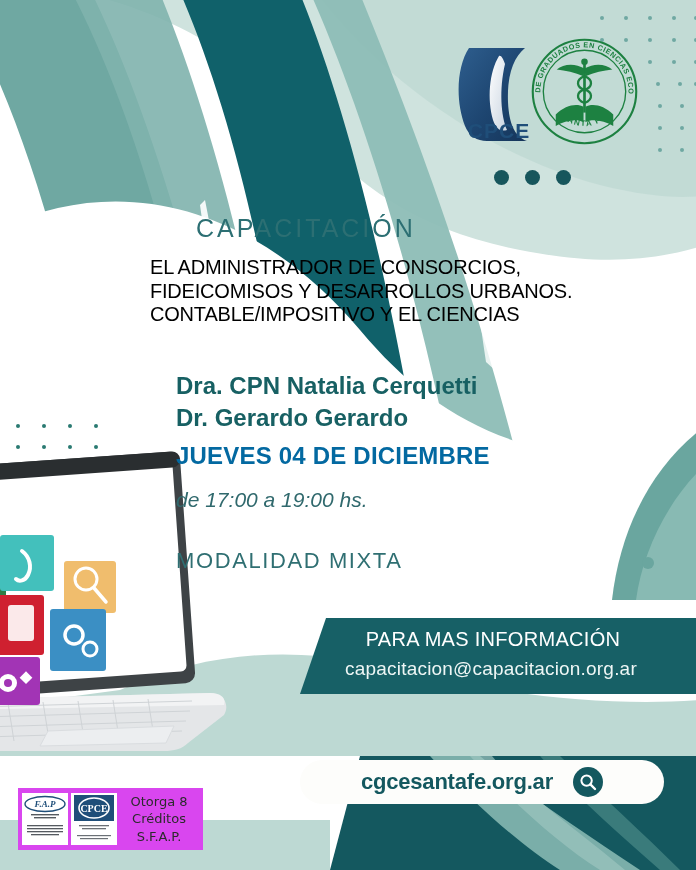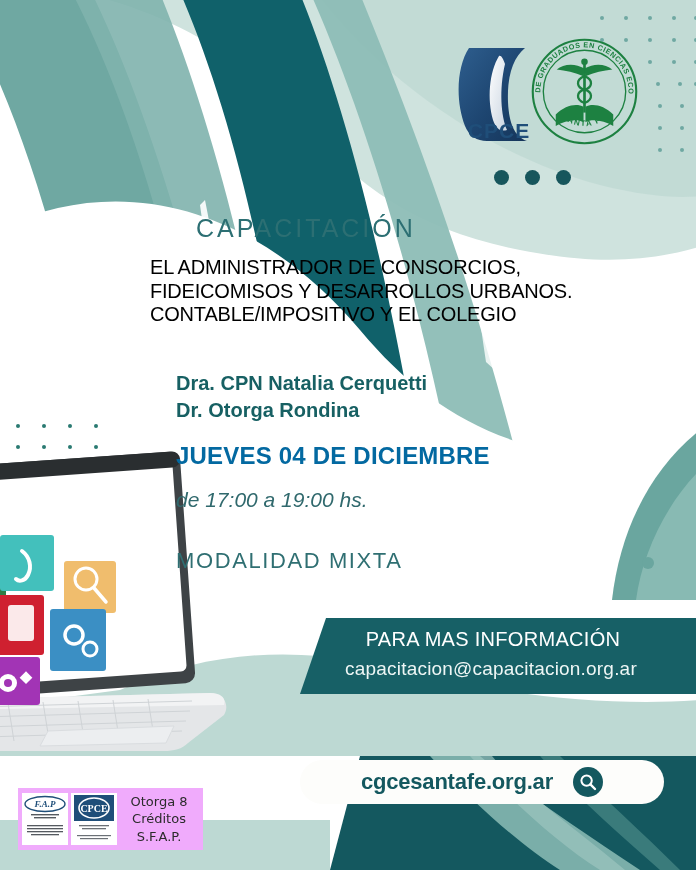--- a/index.html
+++ b/index.html
@@ -37,21 +37,21 @@
     left:196px;top:214px;width:460px;
     font-size:25px;letter-spacing:3px;font-weight:400;color:#2c6f73;
   }
   .title{
     left:150px;top:256px;width:530px;
     font-size:20px;font-weight:normal;line-height:1.18;
     letter-spacing:-0.2px;color:#000000;
   }
   .speakers{
     left:176px;top:370px;width:500px;
-    font-size:20px;font-weight:bold;line-height:1.35;color:#176063;
+    font-size:24px;font-weight:bold;line-height:1.35;color:#176063;
   }
   .date{
     left:176px;top:442px;width:500px;
     font-size:24px;font-weight:bold;letter-spacing:0.2px;color:#0369a1;
   }
   .time{
     left:176px;top:488px;width:500px;
     font-size:21px;font-style:italic;font-weight:400;color:#30696d;
   }
   .modalidad{
@@ -85,21 +85,21 @@
     color:#14585f;font-size:22px;font-weight:bold;letter-spacing:-0.2px;
   }
   .search-circle{
     width:30px;height:30px;border-radius:50%;background:#14585f;
     display:flex;align-items:center;justify-content:center;
   }
 
   
   .credits-box{
     position:absolute;left:18px;top:788px;width:185px;height:62px;
-    background:#f0abfc;display:flex;align-items:center;
+    background:#d946ef;display:flex;align-items:center;
     box-shadow:0 0 0 0 transparent;
   }
   .credits-logos{
     width:95px;height:56px;display:flex;align-items:center;gap:3px;
     padding-left:4px;
   }
   .credits-text{
     font-size:13px;color:#2b2b2b;line-height:1.35;text-align:center;
     width:84px;font-family:"DejaVu Sans", sans-serif;
   }
@@ -308,26 +308,26 @@
       <circle cx="30" cy="240" r="4" fill="#a234b5"></circle>
       <rect x="44" y="230" width="9" height="9" fill="#fff" transform="rotate(45 48 234)"></rect>
     </g>
   </svg>
 
   <div class="txt capacitacion">CAPACITACIÓN</div>
 
   <div class="txt title">
     <div>EL ADMINISTRADOR DE CONSORCIOS,</div>
     <div>FIDEICOMISOS Y DESARROLLOS URBANOS.</div>
-    <div>CONTABLE/IMPOSITIVO Y EL COLEGIO</div>
+    <div>CONTABLE/IMPOSITIVO Y EL CIENCIAS</div>
   </div>
 
   <div class="txt speakers">
     <div>Dra. CPN Natalia Cerquetti</div>
-    <div>Dr. Otorga Rondina</div>
+    <div>Dr. Gerardo Gerardo</div>
   </div>
 
   <div class="txt date">JUEVES 04 DE DICIEMBRE</div>
   <div class="txt time">de 17:00 a 19:00 hs.</div>
   <div class="txt modalidad">MODALIDAD MIXTA</div>
 
   <div class="contact-band"></div>
   <div class="contact-title">PARA MAS INFORMACIÓN</div>
   <div class="contact-mail">capacitacion@capacitacion.org.ar</div>
 

